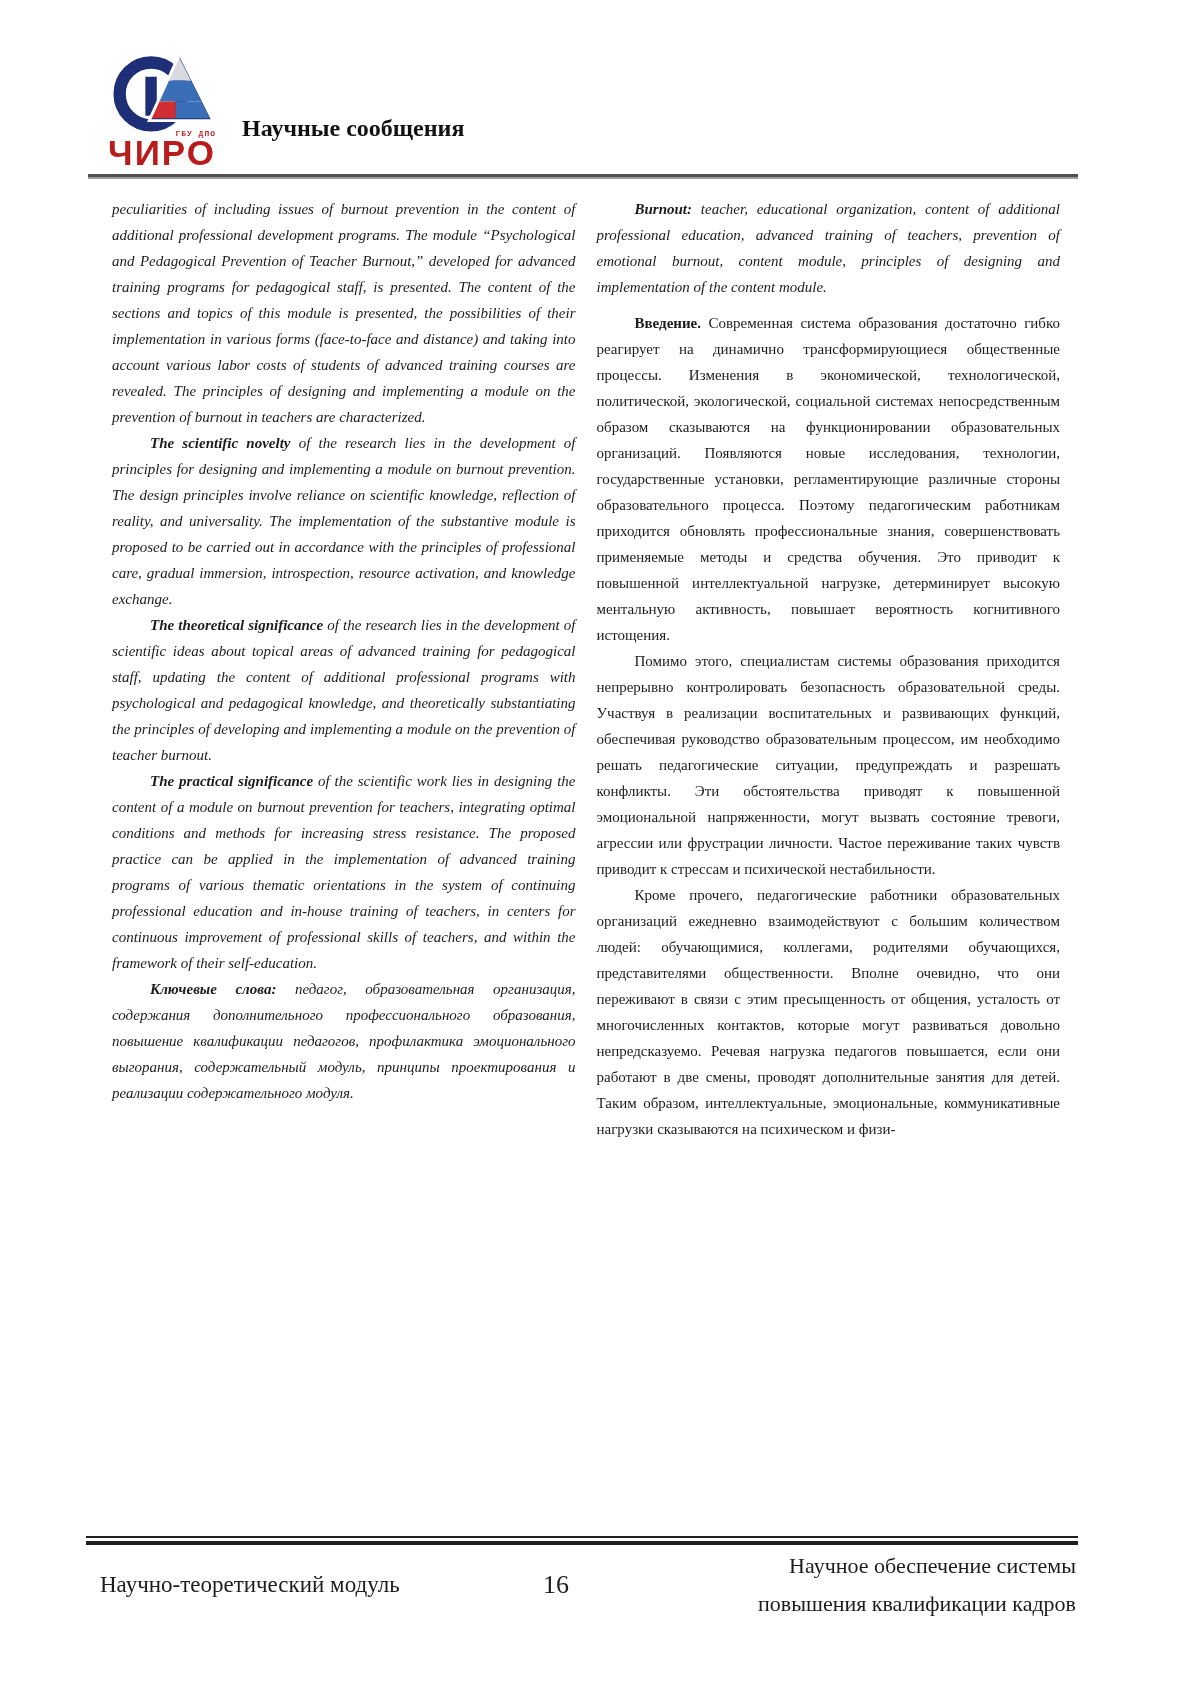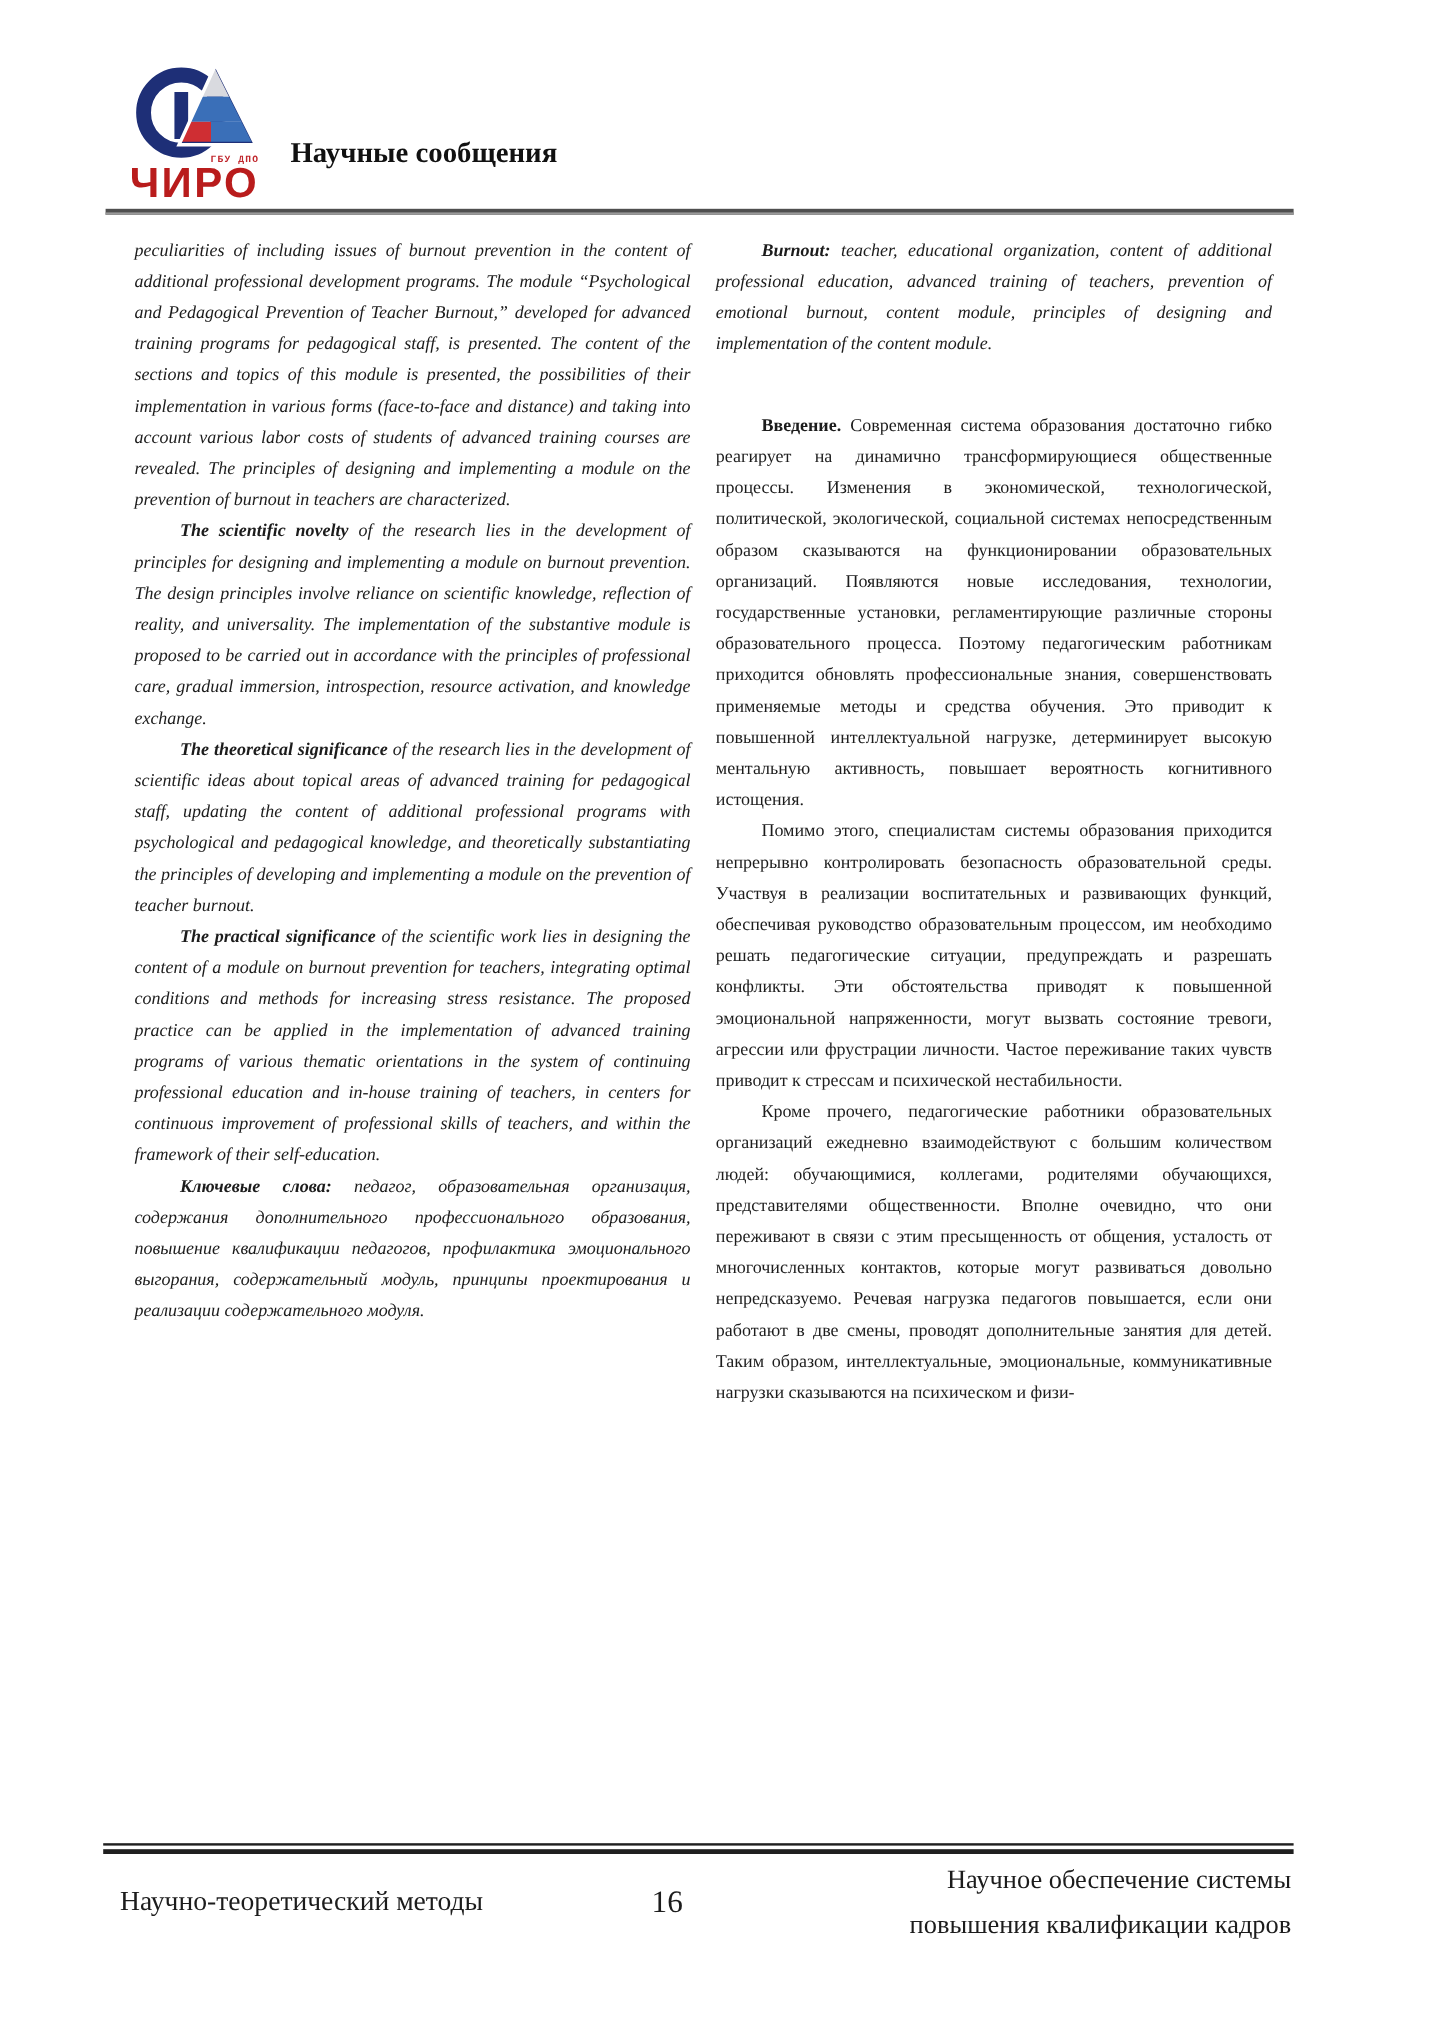--- a/index.html
+++ b/index.html
@@ -21,21 +21,21 @@
     background:#4f4f4f;border-bottom:2px solid #9a9a9a;}
   
   .columns{position:absolute;left:112px;top:196px;width:948px;display:flex;gap:21px;}
   .col{flex:1;min-width:0;text-align:justify;font-size:15px;line-height:26px;
     hyphens:auto;-webkit-hyphens:auto;}
   .col.left{font-style:italic;}
   p.para{margin:0;text-indent:38px;}
   p.para.noindent{text-indent:0;}
   .lead{font-weight:bold;}
   .right .keywords{font-style:italic;}
-  .right .intro{margin-top:42px;}
+  .right .intro{margin-top:10px;}
   
   .footer-rule{position:absolute;left:86px;top:1536px;width:992px;height:3px;
     border-top:2px solid #1f1f1f;border-bottom:4px solid #1f1f1f;background:transparent;}
   .footer-row{position:absolute;left:100px;top:1547px;width:976px;
     display:flex;align-items:center;}
   .footer-left{flex:1;font-size:23px;}
   .footer-page{width:90px;font-size:26px;}
   .footer-right{flex:1;text-align:right;font-size:22px;line-height:38px;}
 </style>
 </head>
@@ -82,20 +82,20 @@
     <p class="para keywords" lang="en"><span class="lead">Burnout:</span><span> teacher, educational organization, content of additional professional education, advanced training of teachers, prevention of emotional burnout, content module, principles of designing and implementation of the content module.</span></p>
     <p class="para intro"><span class="lead">Введение.</span><span> Современная система образования достаточно гибко реагирует на динамично трансформирующиеся общественные процессы. Изменения в экономической, технологической, политической, экологической, социальной системах непосредственным образом сказываются на функционировании образовательных организаций. Появляются новые исследования, технологии, государственные установки, регламентирующие различные стороны образовательного процесса. Поэтому педагогическим работникам приходится обновлять профессиональные знания, совершенствовать применяемые методы и средства обучения. Это приводит к повышенной интеллектуальной нагрузке, детерминирует высокую ментальную активность, повышает вероятность когнитивного истощения.</span></p>
     <p class="para"><span class="lead"></span><span>Помимо этого, специалистам системы образования приходится непрерывно контролировать безопасность образовательной среды. Участвуя в реализации воспитательных и развивающих функций, обеспечивая руководство образовательным процессом, им необходимо решать педагогические ситуации, предупреждать и разрешать конфликты. Эти обстоятельства приводят к повышенной эмоциональной напряженности, могут вызвать состояние тревоги, агрессии или фрустрации личности. Частое переживание таких чувств приводит к стрессам и психической нестабильности.</span></p>
     <p class="para"><span class="lead"></span><span>Кроме прочего, педагогические работники образовательных организаций ежедневно взаимодействуют с большим количеством людей: обучающимися, коллегами, родителями обучающихся, представителями общественности. Вполне очевидно, что они переживают в связи с этим пресыщенность от общения, усталость от многочисленных контактов, которые могут развиваться довольно непредсказуемо. Речевая нагрузка педагогов повышается, если они работают в две смены, проводят дополнительные занятия для детей. Таким образом, интеллектуальные, эмоциональные, коммуникативные нагрузки сказываются на психическом и физи-</span></p>
   </section>
 </main>
 
 <footer>
   <div class="footer-rule"></div>
   <div class="footer-row">
-    <span class="footer-left">Научно-теоретический методы</span>
+    <span class="footer-left">Научно-теоретический модуль</span>
     <span class="footer-page">16</span>
     <span class="footer-right">
       <span style="display:block">Научное обеспечение системы</span>
       <span style="display:block">повышения квалификации кадров</span>
     </span>
   </div>
 </footer>
 
 </body></html>

